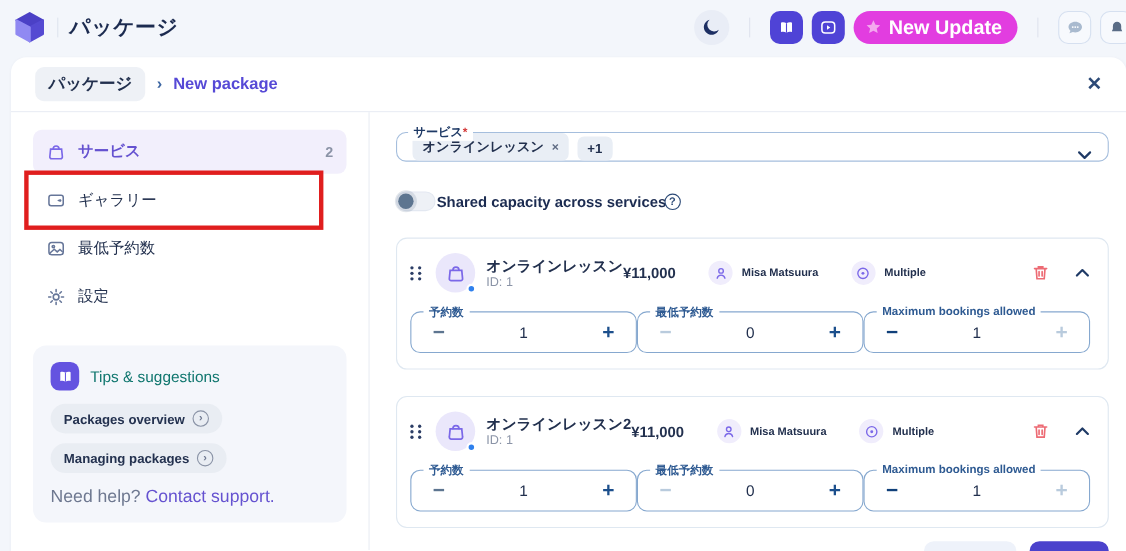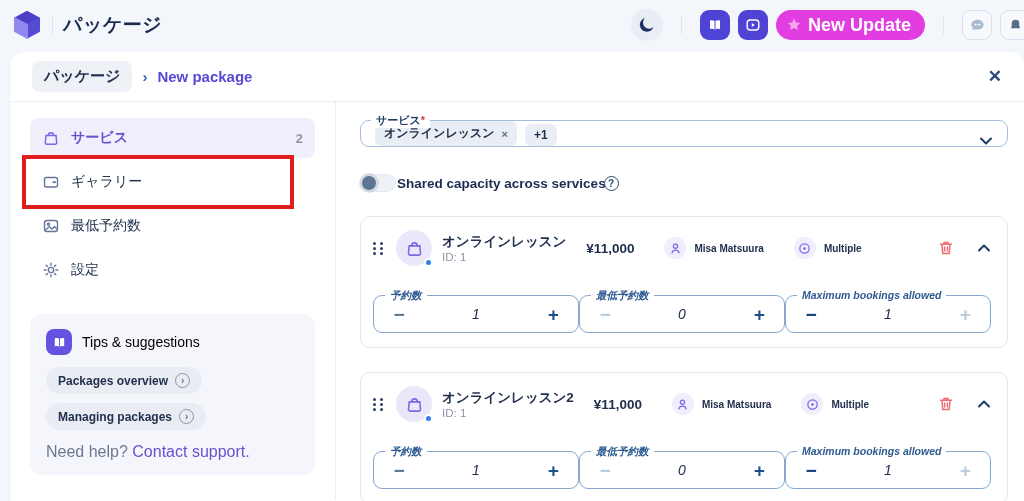--- a/index.html
+++ b/index.html
@@ -30,21 +30,21 @@
 
   
   .sidebar { width:326px; flex:0 0 auto; border-right:1px solid #e9edf4; padding:16px 20px 0 20px; position:relative; }
   .nav-item { display:flex; align-items:center; gap:11px; height:40px; padding:0 12px; border-radius:8px; margin-bottom:4px; font-size:14px; color:#22304e; cursor:pointer; }
   .nav-item .nicon { display:flex; width:18px; }
   .nav-item.active { background:#f2effc; color:#6552d0; font-weight:bold; }
   .nav-badge { margin-left:auto; color:#8b93a6; font-size:13px; }
   .red-annotation { position:absolute; left:12px; top:53px; width:272px; height:54px; border:4px solid #e01e1e; pointer-events:none; z-index:6; }
 
   .tips { margin-top:24px; background:#f4f6fb; border-radius:12px; padding:15px 16px 14px; }
-  .tips-head { display:flex; align-items:center; gap:10px; color:#000000; font-size:14px; margin-bottom:12px; }
+  .tips-head { display:flex; align-items:center; gap:10px; color:#0f766e; font-size:14px; margin-bottom:12px; }
   .tips-book { width:26px; height:26px; border-radius:8px; background:#6453e0; display:flex; align-items:center; justify-content:center; }
   .tip-pill { display:inline-flex; align-items:center; gap:7px; background:#e9edf3; border-radius:14px; padding:6px 12px; font-size:12px; font-weight:bold; color:#23314f; margin-bottom:9px; cursor:pointer; }
   .pill-chev { width:15px; height:15px; border-radius:50%; border:1px solid #8a93a6; color:#6e7890; font-size:10px; display:flex; align-items:center; justify-content:center; line-height:1; }
   .help-line { font-size:16px; color:#6e7890; margin-top:4px; }
   .help-link { color:#6552d0; cursor:pointer; }
 
   
   .main { flex:1; padding:18px 16px 0 24px; display:flex; flex-direction:column; }
   .select-field { position:relative; border:1px solid #a5bedd; border-radius:9px; height:36px; display:flex; align-items:flex-end; padding:0 14px; gap:8px; cursor:pointer; }
   .float-label { position:absolute; top:-8px; left:10px; background:#fff; padding:0 5px; font-size:11px; font-weight:bold; color:#1f3a66; }
@@ -60,27 +60,27 @@
   .info-ic { width:15px; height:15px; border-radius:50%; border:1.3px solid #2c4a77; color:#2c4a77; font-size:10px; font-weight:bold; display:flex; align-items:center; justify-content:center; margin-left:-3px; cursor:pointer; }
 
   .card { border:1px solid #dfe8f1; border-radius:10px; margin-top:24px; padding:8px 16px 14px 12px; }
   .card-head { display:flex; align-items:center; height:46px; }
   .drag { display:inline-grid; grid-template-columns:repeat(2,4px); gap:2px 3px; margin-right:12px; cursor:grab; }
   .drag i { width:3px; height:3px; border-radius:50%; background:#2c3e66; }
   .avatar { width:36px; height:36px; border-radius:50%; background:#eae7fb; display:flex; align-items:center; justify-content:center; position:relative; margin-right:10px; flex:0 0 auto; }
   .status-dot { position:absolute; right:-1px; bottom:-1px; width:9px; height:9px; border-radius:50%; background:#2f80ed; border:2px solid #fff; }
   .c-title { font-size:13.5px; font-weight:bold; color:#22304e; line-height:1.3; }
   .c-id { font-size:11.5px; color:#8b94a7; }
-  .price { margin-left:20px; font-size:13.5px; font-weight:bold; color:#22304e; }
+  .price { font-size:13.5px; font-weight:bold; color:#22304e; }
   .meta { display:flex; align-items:center; gap:8px; margin-left:30px; font-size:10px; font-weight:bold; color:#22304e; }
   .meta-badge { width:22px; height:22px; border-radius:50%; background:#f0edfc; display:flex; align-items:center; justify-content:center; }
   .trash-btn { margin-left:auto; cursor:pointer; display:flex; }
   .collapse-btn { margin-left:22px; cursor:pointer; display:flex; }
 
-  .steppers { display:flex; margin-top:24px;font-style:italic; }
+  .steppers { display:flex; margin-top:12px; }
   .stepper { flex:1; position:relative; border:1px solid #86a8cf; border-radius:9px; height:38px; display:flex; align-items:center; padding:0 15px; }
   .stepper-label { position:absolute; top:-7px; left:11px; background:#fff; padding:0 5px; font-size:10.5px; font-weight:bold; color:#2e5a92; white-space:nowrap; }
   .st-btn { width:20px; text-align:center; font-size:19px; font-weight:bold; color:#1c4f8c; cursor:pointer; line-height:1; }
   .st-btn.mid { color:#5d7590; }
   .st-btn.dim { color:#b9cbdd; }
   .st-btn.strong { color:#10407a; }
   .st-value { flex:1; text-align:center; font-size:14px; color:#22304e; }
 
   .footer-actions { display:flex; justify-content:flex-end; gap:12px; margin-top:12px; }
   .btn-exit { background:#eef2fa; color:#22304e; font-weight:bold; font-size:14px; border:none; border-radius:9px; padding:9px 28px; cursor:pointer; font-family:inherit; }

